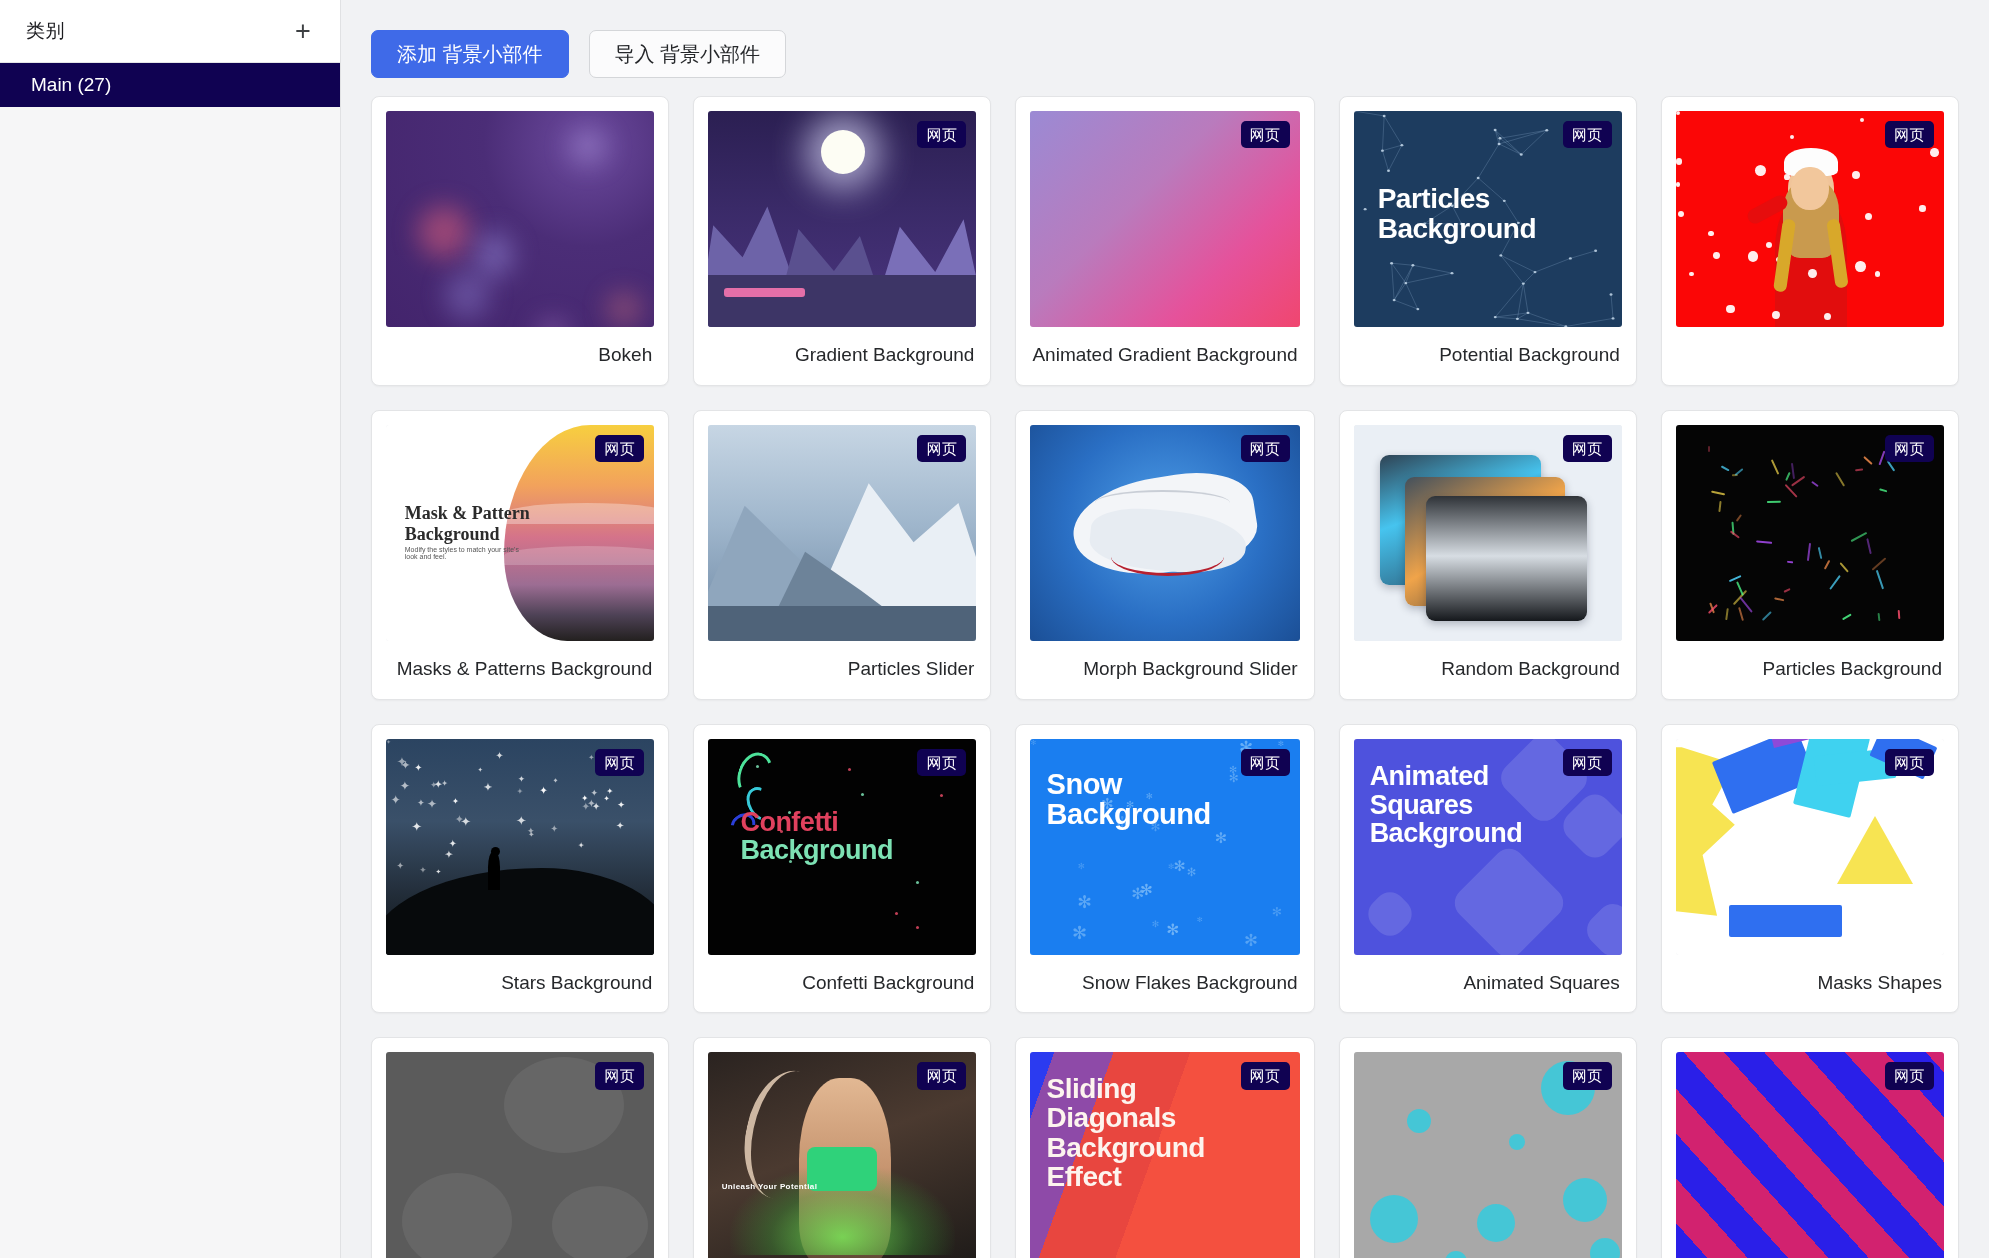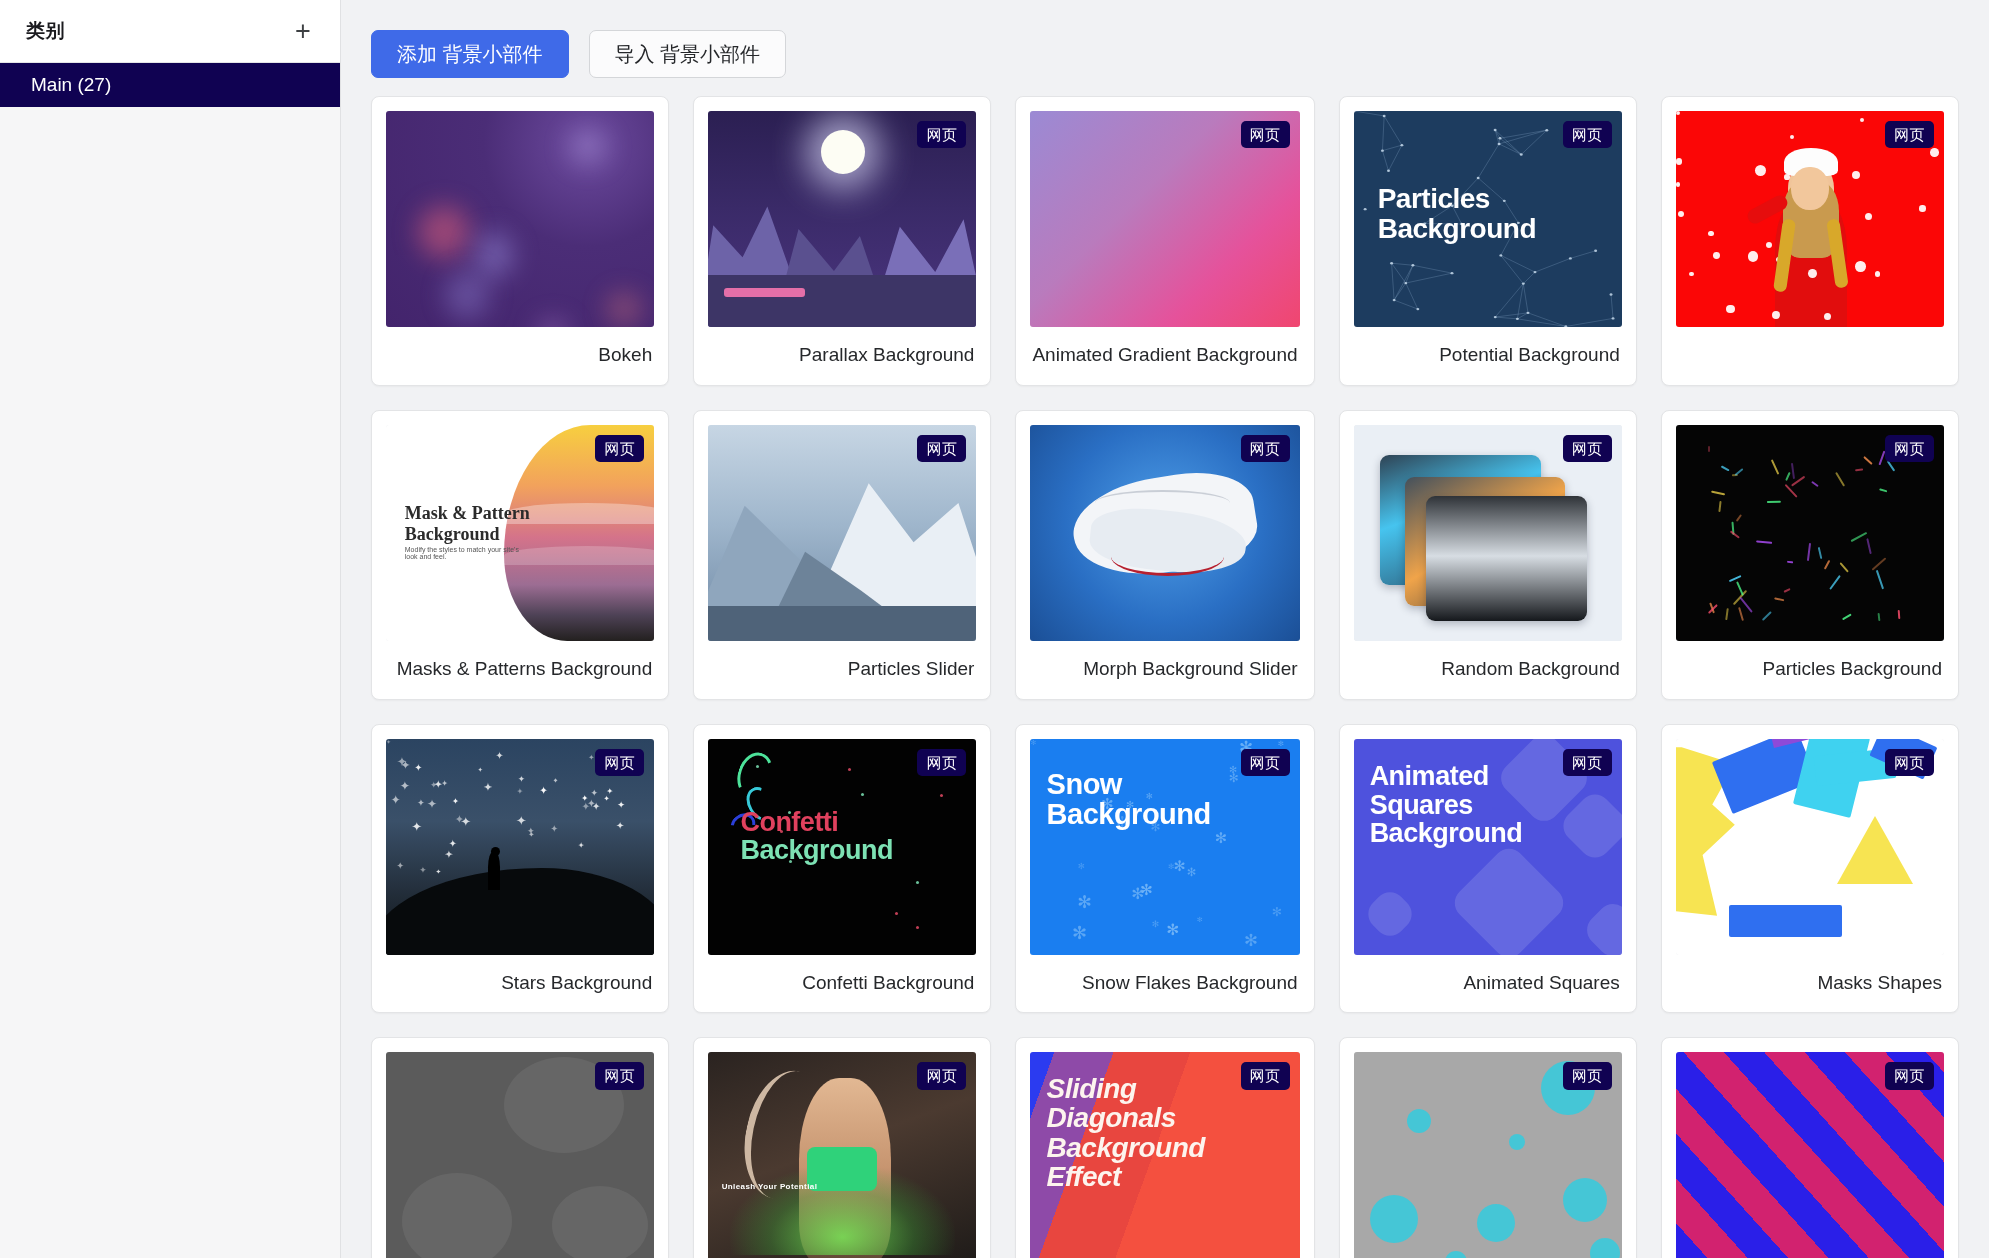--- a/index.html
+++ b/index.html
@@ -18,21 +18,21 @@
     border-right: 1px solid #e0e1e3;
     display: flex; flex-direction: column;
   }
   .sidebar-header {
     height: 63px; flex: 0 0 63px;
     background: #ffffff;
     border-bottom: 1px solid #e4e5e7;
     display: flex; align-items: center;
     padding: 0 22px 0 26px;
   }
-  .sidebar-title { font-size: 19px; font-weight: bold; color: #1b1b1f; letter-spacing: .5px; }
+  .sidebar-title { font-size: 19px; font-weight: normal; color: #1b1b1f; letter-spacing: .5px; }
   .add-cat-btn {
     margin-left: auto; width: 30px; height: 30px;
     display: flex; align-items: center; justify-content: center;
     font-size: 27px; color: #3d4043; font-weight: 300; line-height: 1;
     cursor: pointer; user-select: none;
   }
   .cat-item {
     height: 44px; display: flex; align-items: center;
     padding-left: 31px; font-size: 19px; color: #2f3133; cursor: pointer;
   }
@@ -262,21 +262,21 @@
               <div class="art a-parallax">
                 <div class="moon"></div>
                 <div class="pk" style="left:-4%;width:42%;height:62%;background:#6d63a8;clip-path:polygon(0 100%,14% 24%,40% 48%,62% 10%,100% 100%)"></div>
                 <div class="pk" style="left:24%;width:44%;height:54%;background:#5a508f;clip-path:polygon(0 100%,22% 16%,52% 52%,74% 22%,100% 100%)"></div>
                 <div class="pk" style="right:-4%;width:44%;height:58%;background:#7a6fb8;clip-path:polygon(0 100%,26% 20%,56% 56%,80% 14%,100% 100%)"></div>
                 <div class="pk" style="left:0;width:100%;height:24%;background:#3d3566"></div>
                 <div class="pk" style="left:6%;bottom:14%;width:30%;height:4%;background:#e46fa8;border-radius:3px"></div>
               </div>
               <div class="badge">网页</div>
             </div>
-            <div class="card-label">Parallax Background</div>
+            <div class="card-label">Gradient Background</div>
           </div>
           <div class="card">
             <div class="thumb">
               <div class="art a-grad"></div>
               <div class="badge">网页</div>
             </div>
             <div class="card-label">Animated Gradient Background</div>
           </div>
           <div class="card">
             <div class="thumb">
@@ -689,21 +689,21 @@
                 <div class="rope"></div>
                 <div class="glow"></div>
                 <div class="cap">Unleash Your Potential</div>
               </div>
               <div class="badge">网页</div>
             </div>
           </div>
           <div class="card">
             <div class="thumb">
               <div class="art a-diag"></div>
-              <div class="art-txt" style="left: 6%; top: 10%; font-size: 28px; color: rgb(253, 244, 238); font-style: italic;">
+              <div class="art-txt" style="left: 6%; top: 10%; font-size: 28px; color: rgb(253, 244, 238);">
                 <div>Sliding</div>
                 <div>Diagonals</div>
                 <div>Background</div>
                 <div>Effect</div>
               </div>
               <div class="badge">网页</div>
             </div>
           </div>
           <div class="card">
             <div class="thumb">

